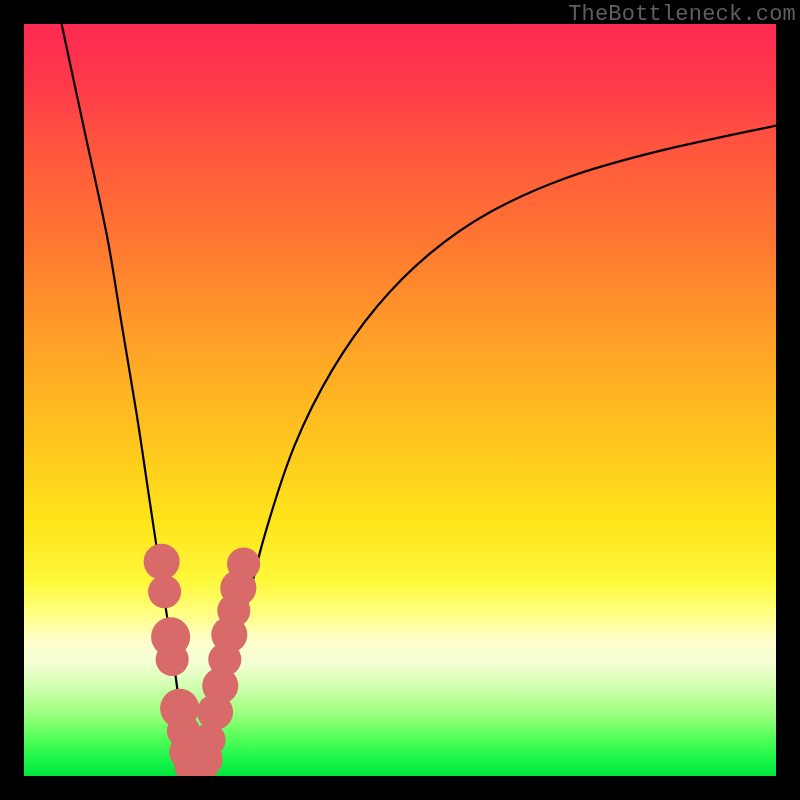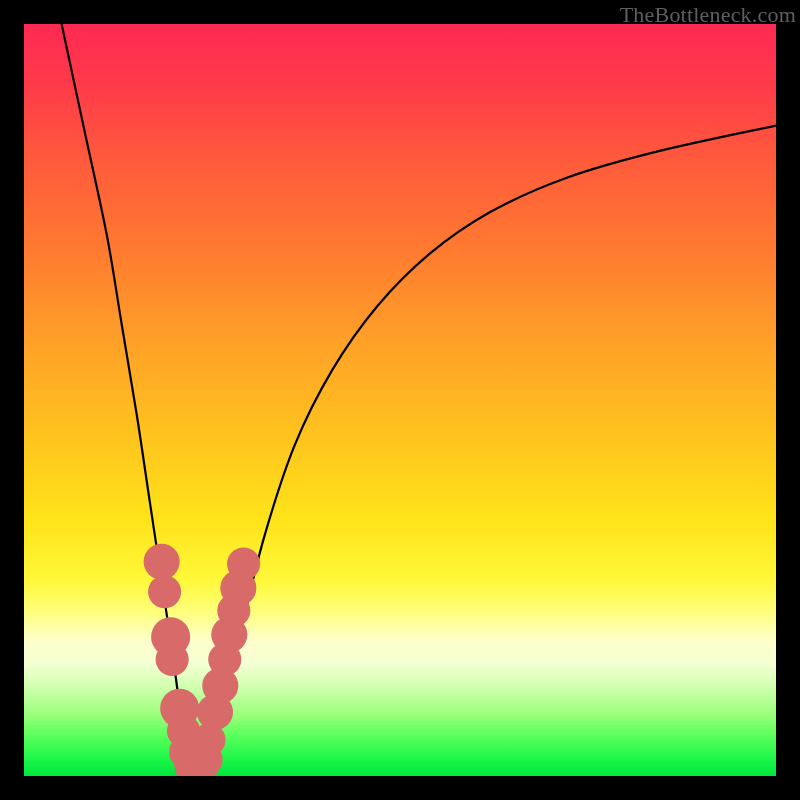--- a/index.html
+++ b/index.html
@@ -45,21 +45,21 @@
   );
 }
 .watermark {
   position: absolute;
   top: 2px;
   right: 4px;
   font-size: 22px;
   font-weight: 400;
   color: #5f5f5f;
   letter-spacing: 0.2px;
-  font-family: Liberation Serif, serif;
+  font-family: Liberation Mono, monospace;
 }
 svg {
   position: absolute;
   left: 0;
   top: 0;
 }
 </style>
 </head>
 <body>
 

